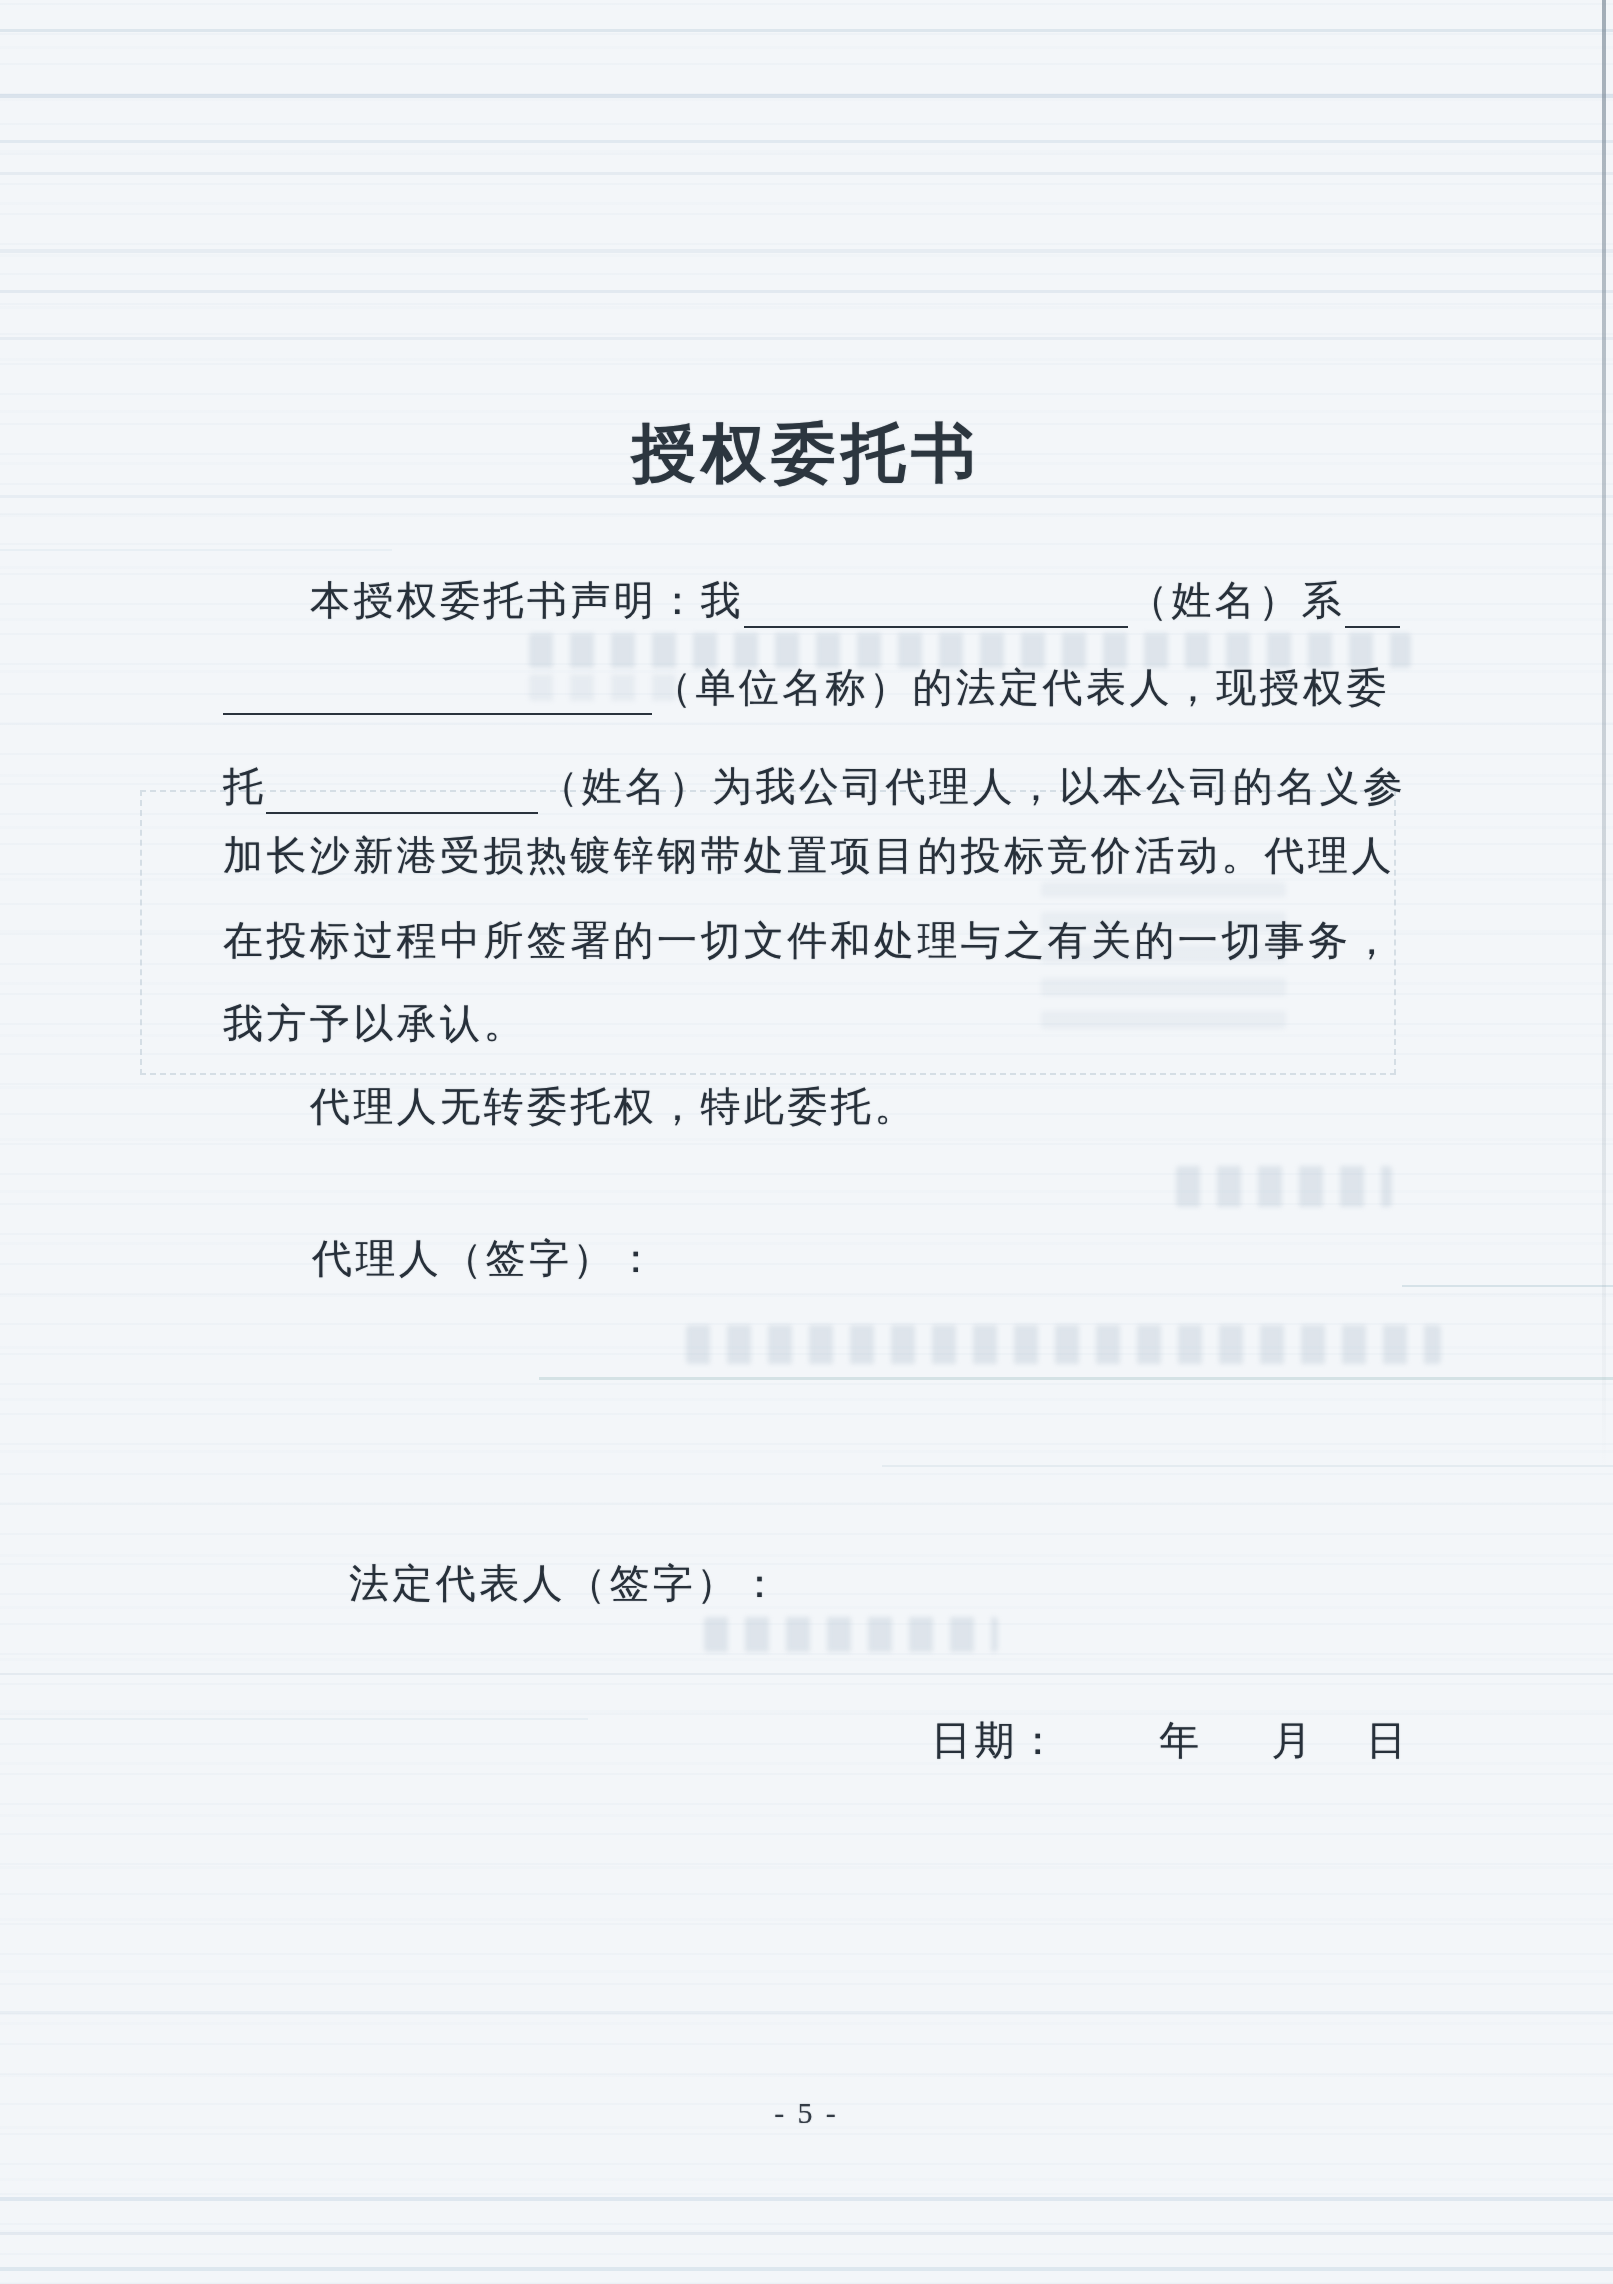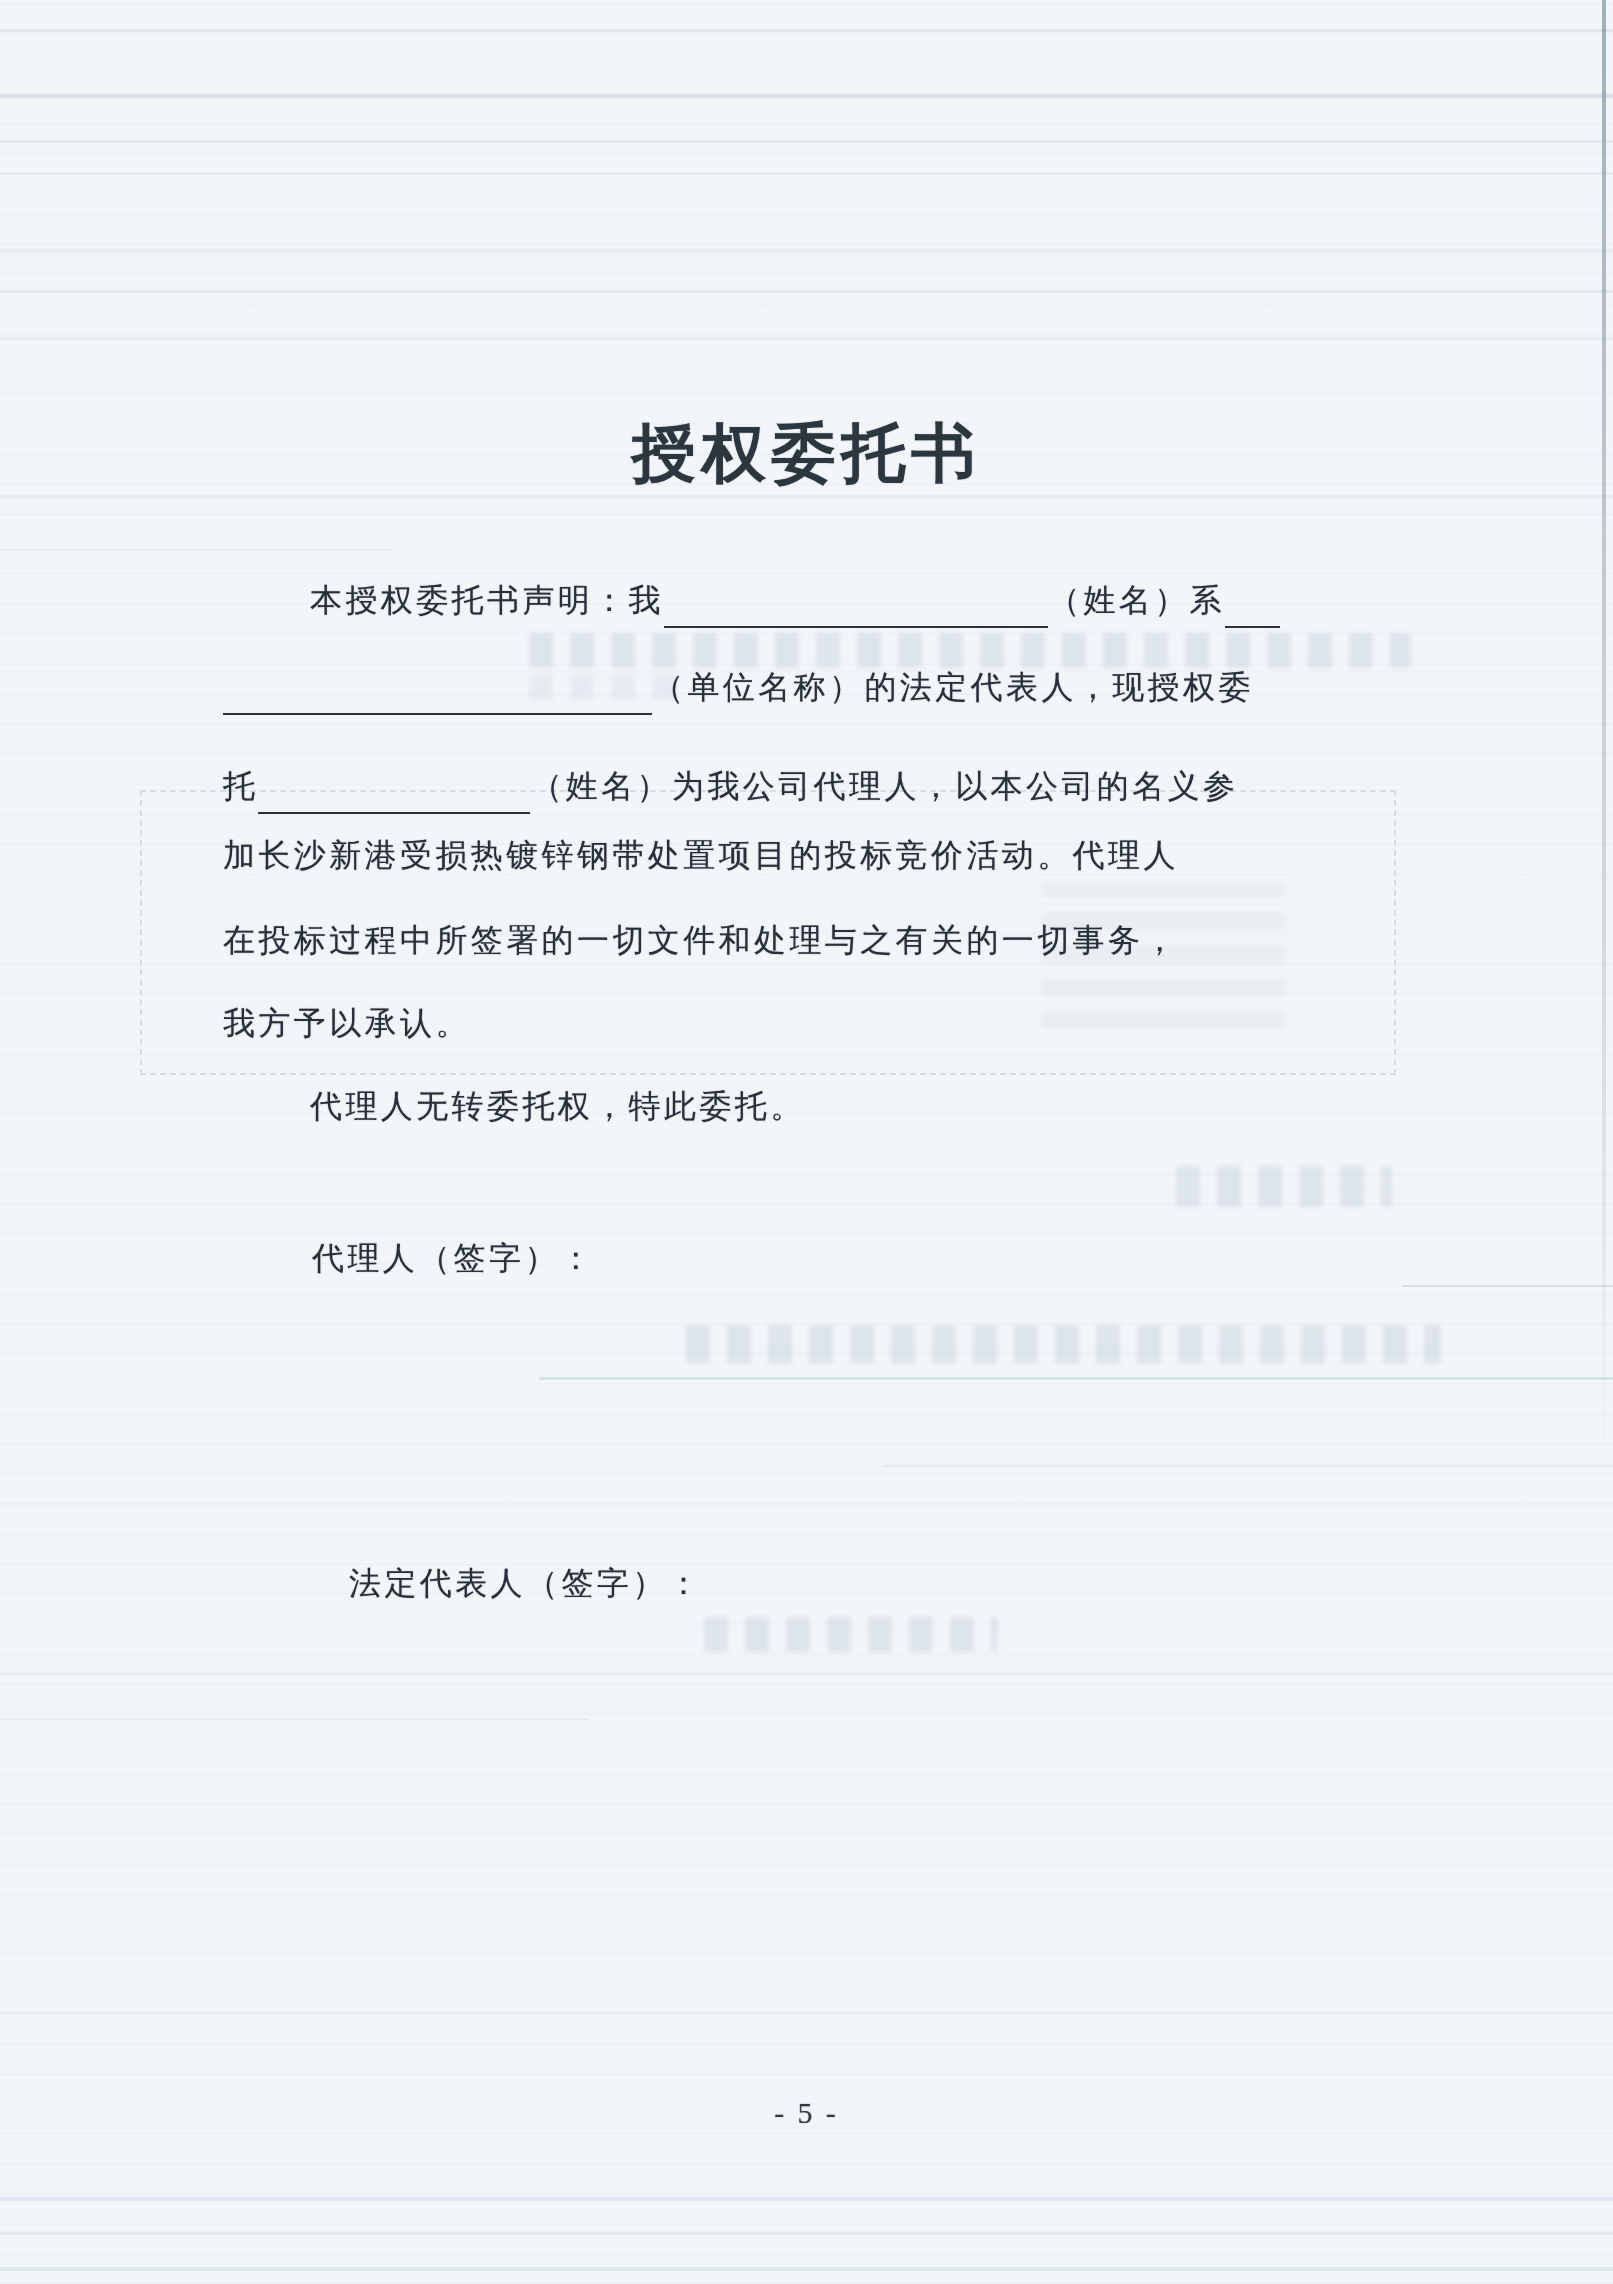--- a/index.html
+++ b/index.html
@@ -17,21 +17,21 @@
   }
   .ink{ text-shadow:0 0 1.2px rgba(38,48,60,0.5); }
   .title{
     position:absolute; top:410px; left:0; width:100%;
     text-align:center;
     font-size:64px; letter-spacing:5.9px; font-weight:600;
     color:#2c363f;
   }
   .bodyline{
     position:absolute;
-    font-size:32px; letter-spacing:3.4px;
+    font-size:40px; letter-spacing:3.4px;
     white-space:nowrap; height:55px; line-height:55px;
   }
   .u{
     display:inline-block;
     border-bottom:2.9px solid #2a333d;
     height:1.02em;
     vertical-align:bottom;
   }
   .u1{width:384px;} .u2{width:55px;} .u3{width:429px;} .u4{width:272px;}
   .datewrap{ position:absolute; top:1713px; left:931px; font-size:40px; letter-spacing:3.4px; white-space:nowrap;}
@@ -112,17 +112,20 @@
 
   <div class="bodyline ink" style="top:828px;left:223px;text-align:right;">加长沙新港受损热镀锌钢带处置项目的投标竞价活动。代理人</div>
   <div class="bodyline ink" style="top:996px;left:223px;">我方予以承认。</div>
   <div class="bodyline ink" style="top:913px;left:223px;">在投标过程中所签署的一切文件和处理与之有关的一切事务，</div>
 
   <div class="bodyline ink" style="top:1079px;left:310px;">代理人无转委托权，特此委托。</div>
 
   <div class="bodyline ink" style="top:1231px;left:312px;">代理人（签字）：</div>
   <div class="bodyline ink" style="top:1556px;left:312px;margin-left:37px;">法定代表人（签字）：</div>
 
+  <div class="datewrap ink">
+    <span>日期：</span><span class="gap-y">年</span><span class="gap-m">月</span><span class="gap-d">日</span>
+  </div>
 
   <div class="pagenum ink">- 5 -</div>
 
 </div>
 
 
 </body></html>

